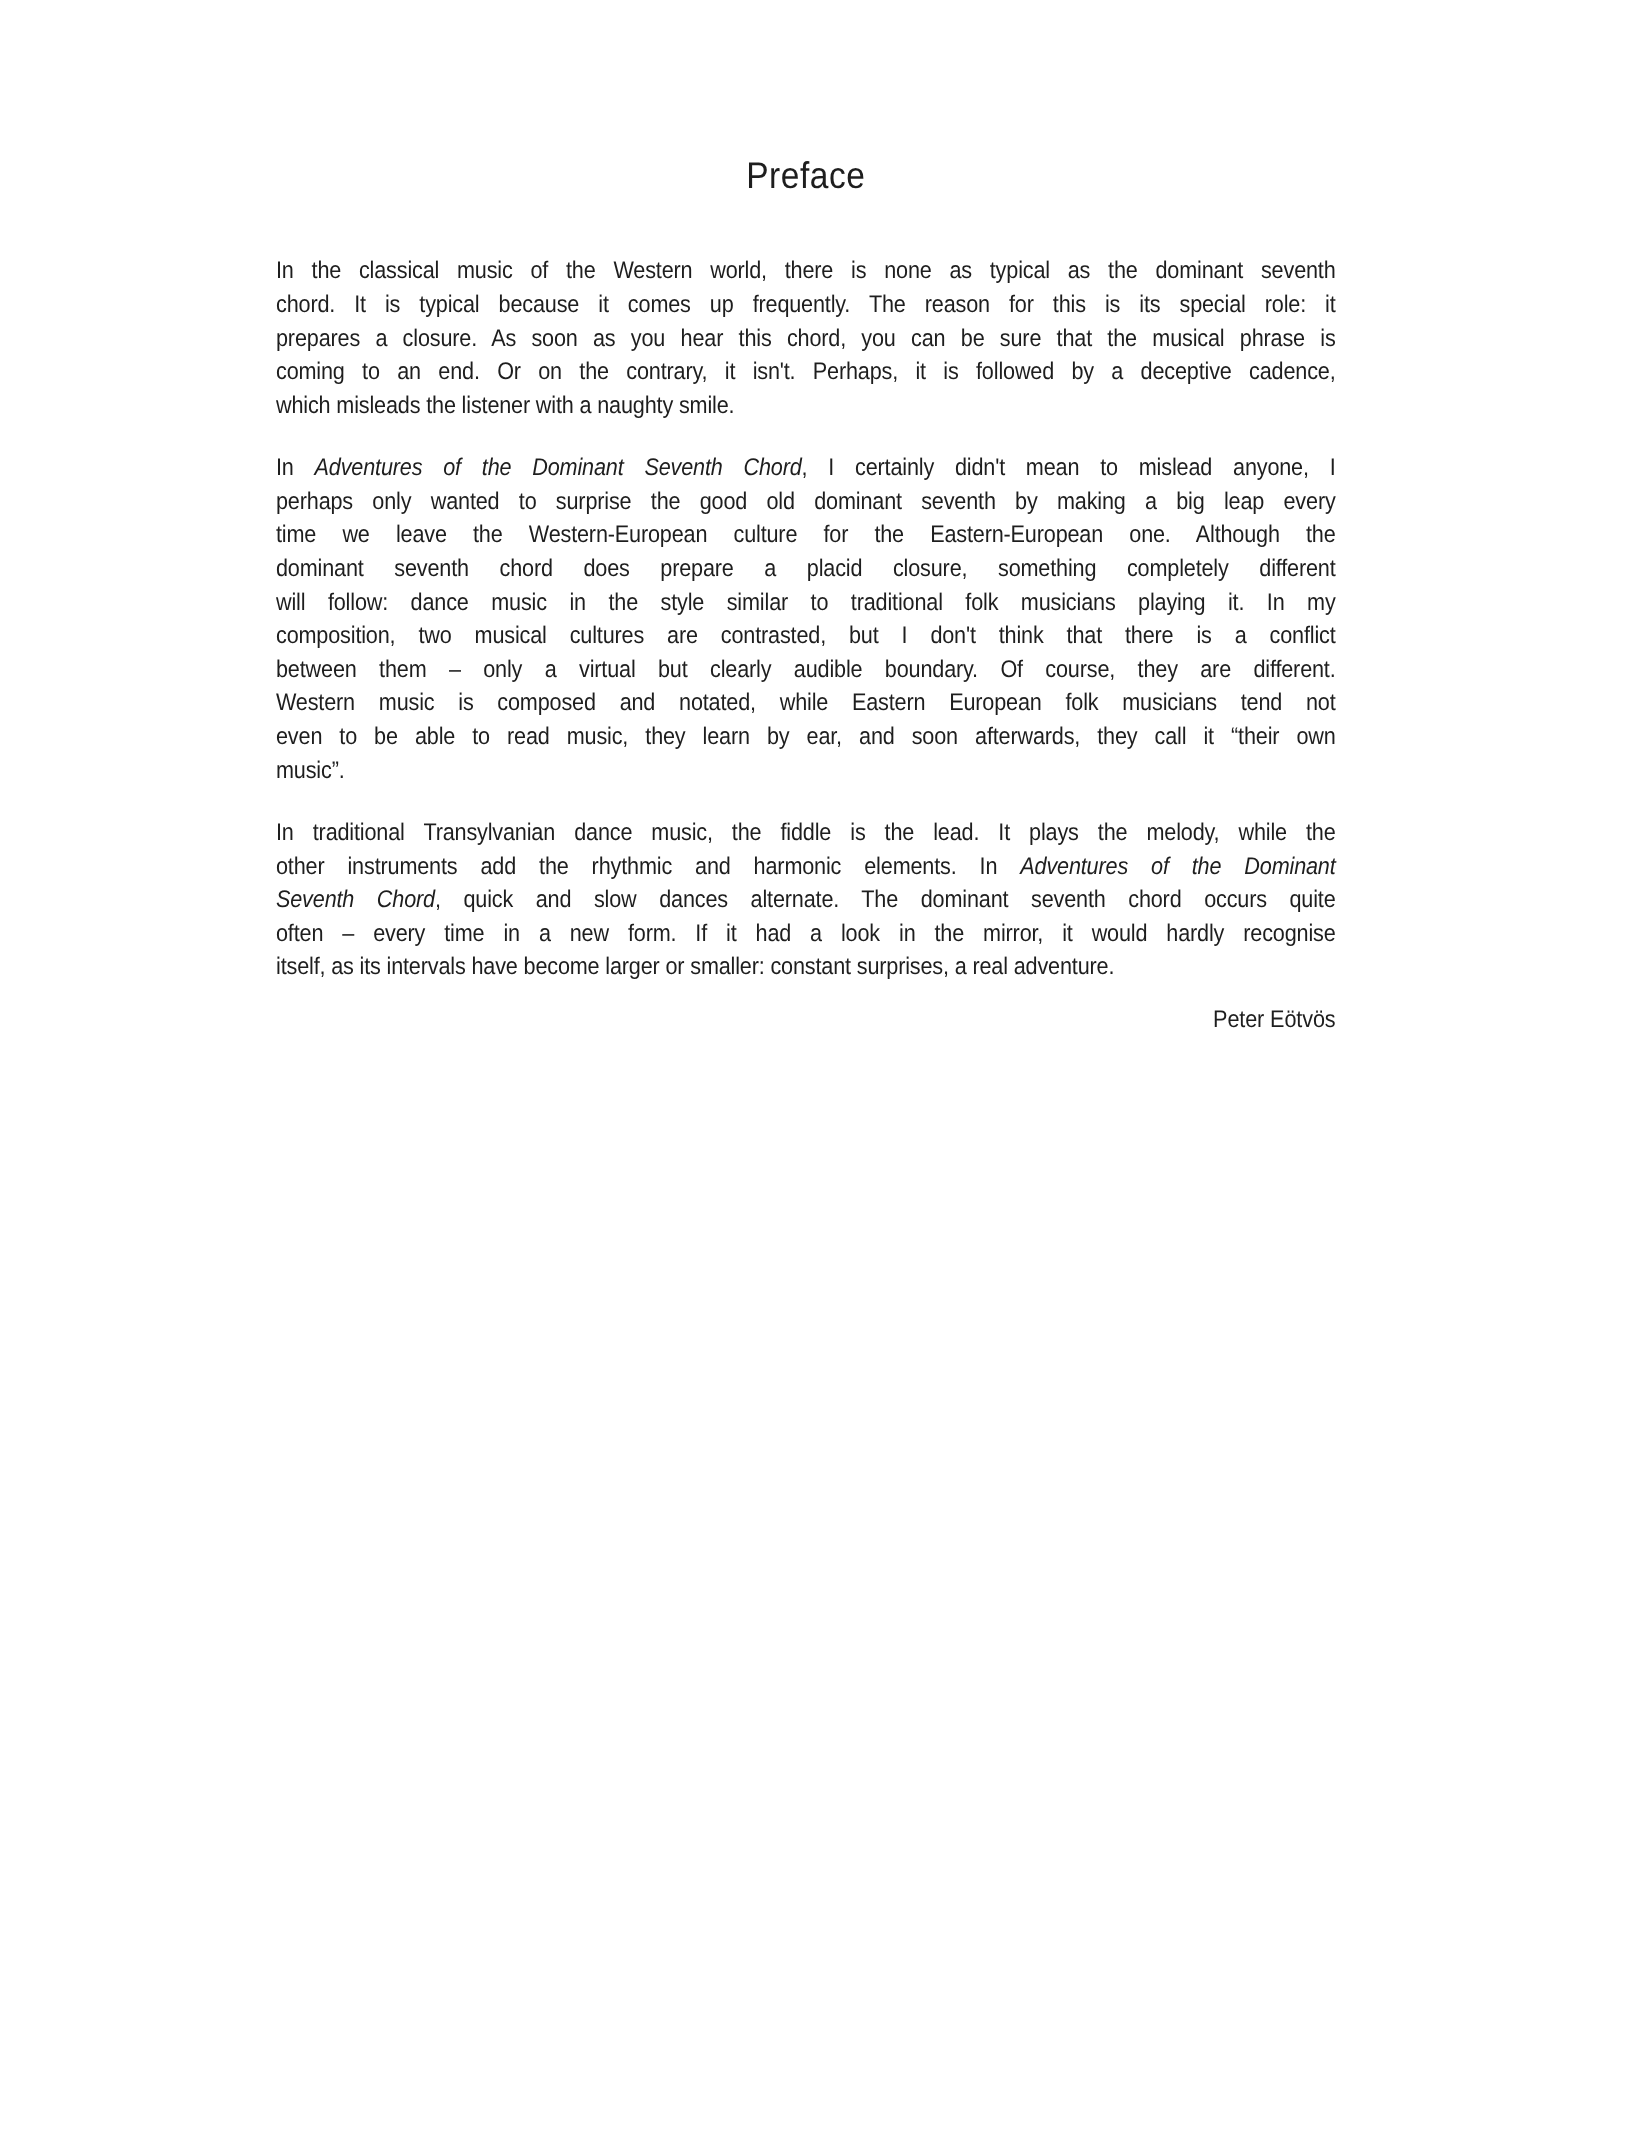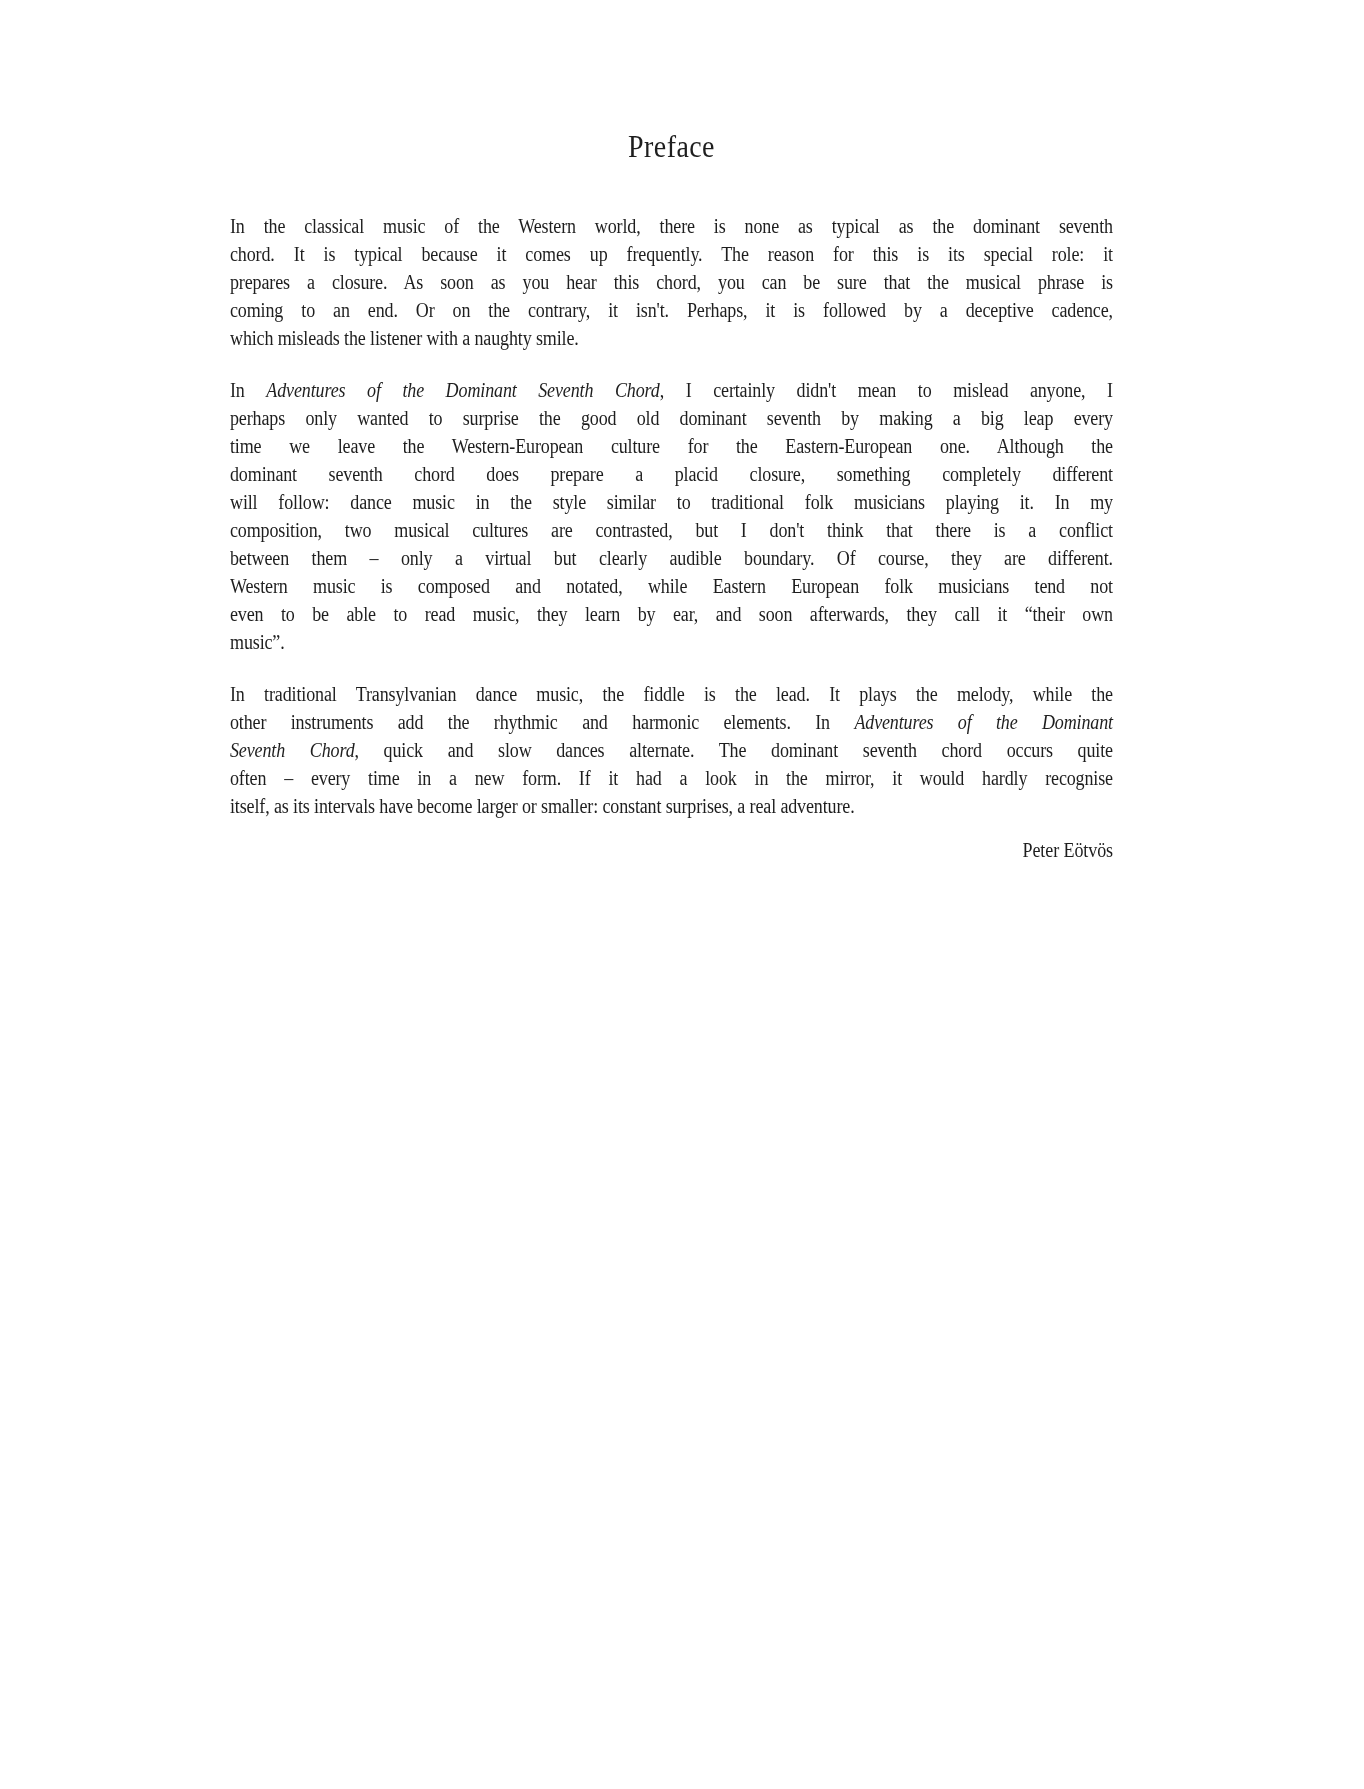--- a/index.html
+++ b/index.html
@@ -2,21 +2,21 @@
 <html><head>
 <meta charset="utf-8">
 <style>
   html, body { margin: 0; padding: 0; background: #ffffff; }
   .page {
     position: relative;
     width: 1364px;
     height: 1789px;
     background: #ffffff;
     overflow: hidden;
-    font-family: Liberation Serif, serif;
+    font-family: Liberation Sans, sans-serif;
   }
   .content {
     position: absolute;
     left: 230px;
     top: 0;
     width: 980px;
     transform: scaleX(0.901);
     transform-origin: top left;
     color: #1e1e1e;
   }

